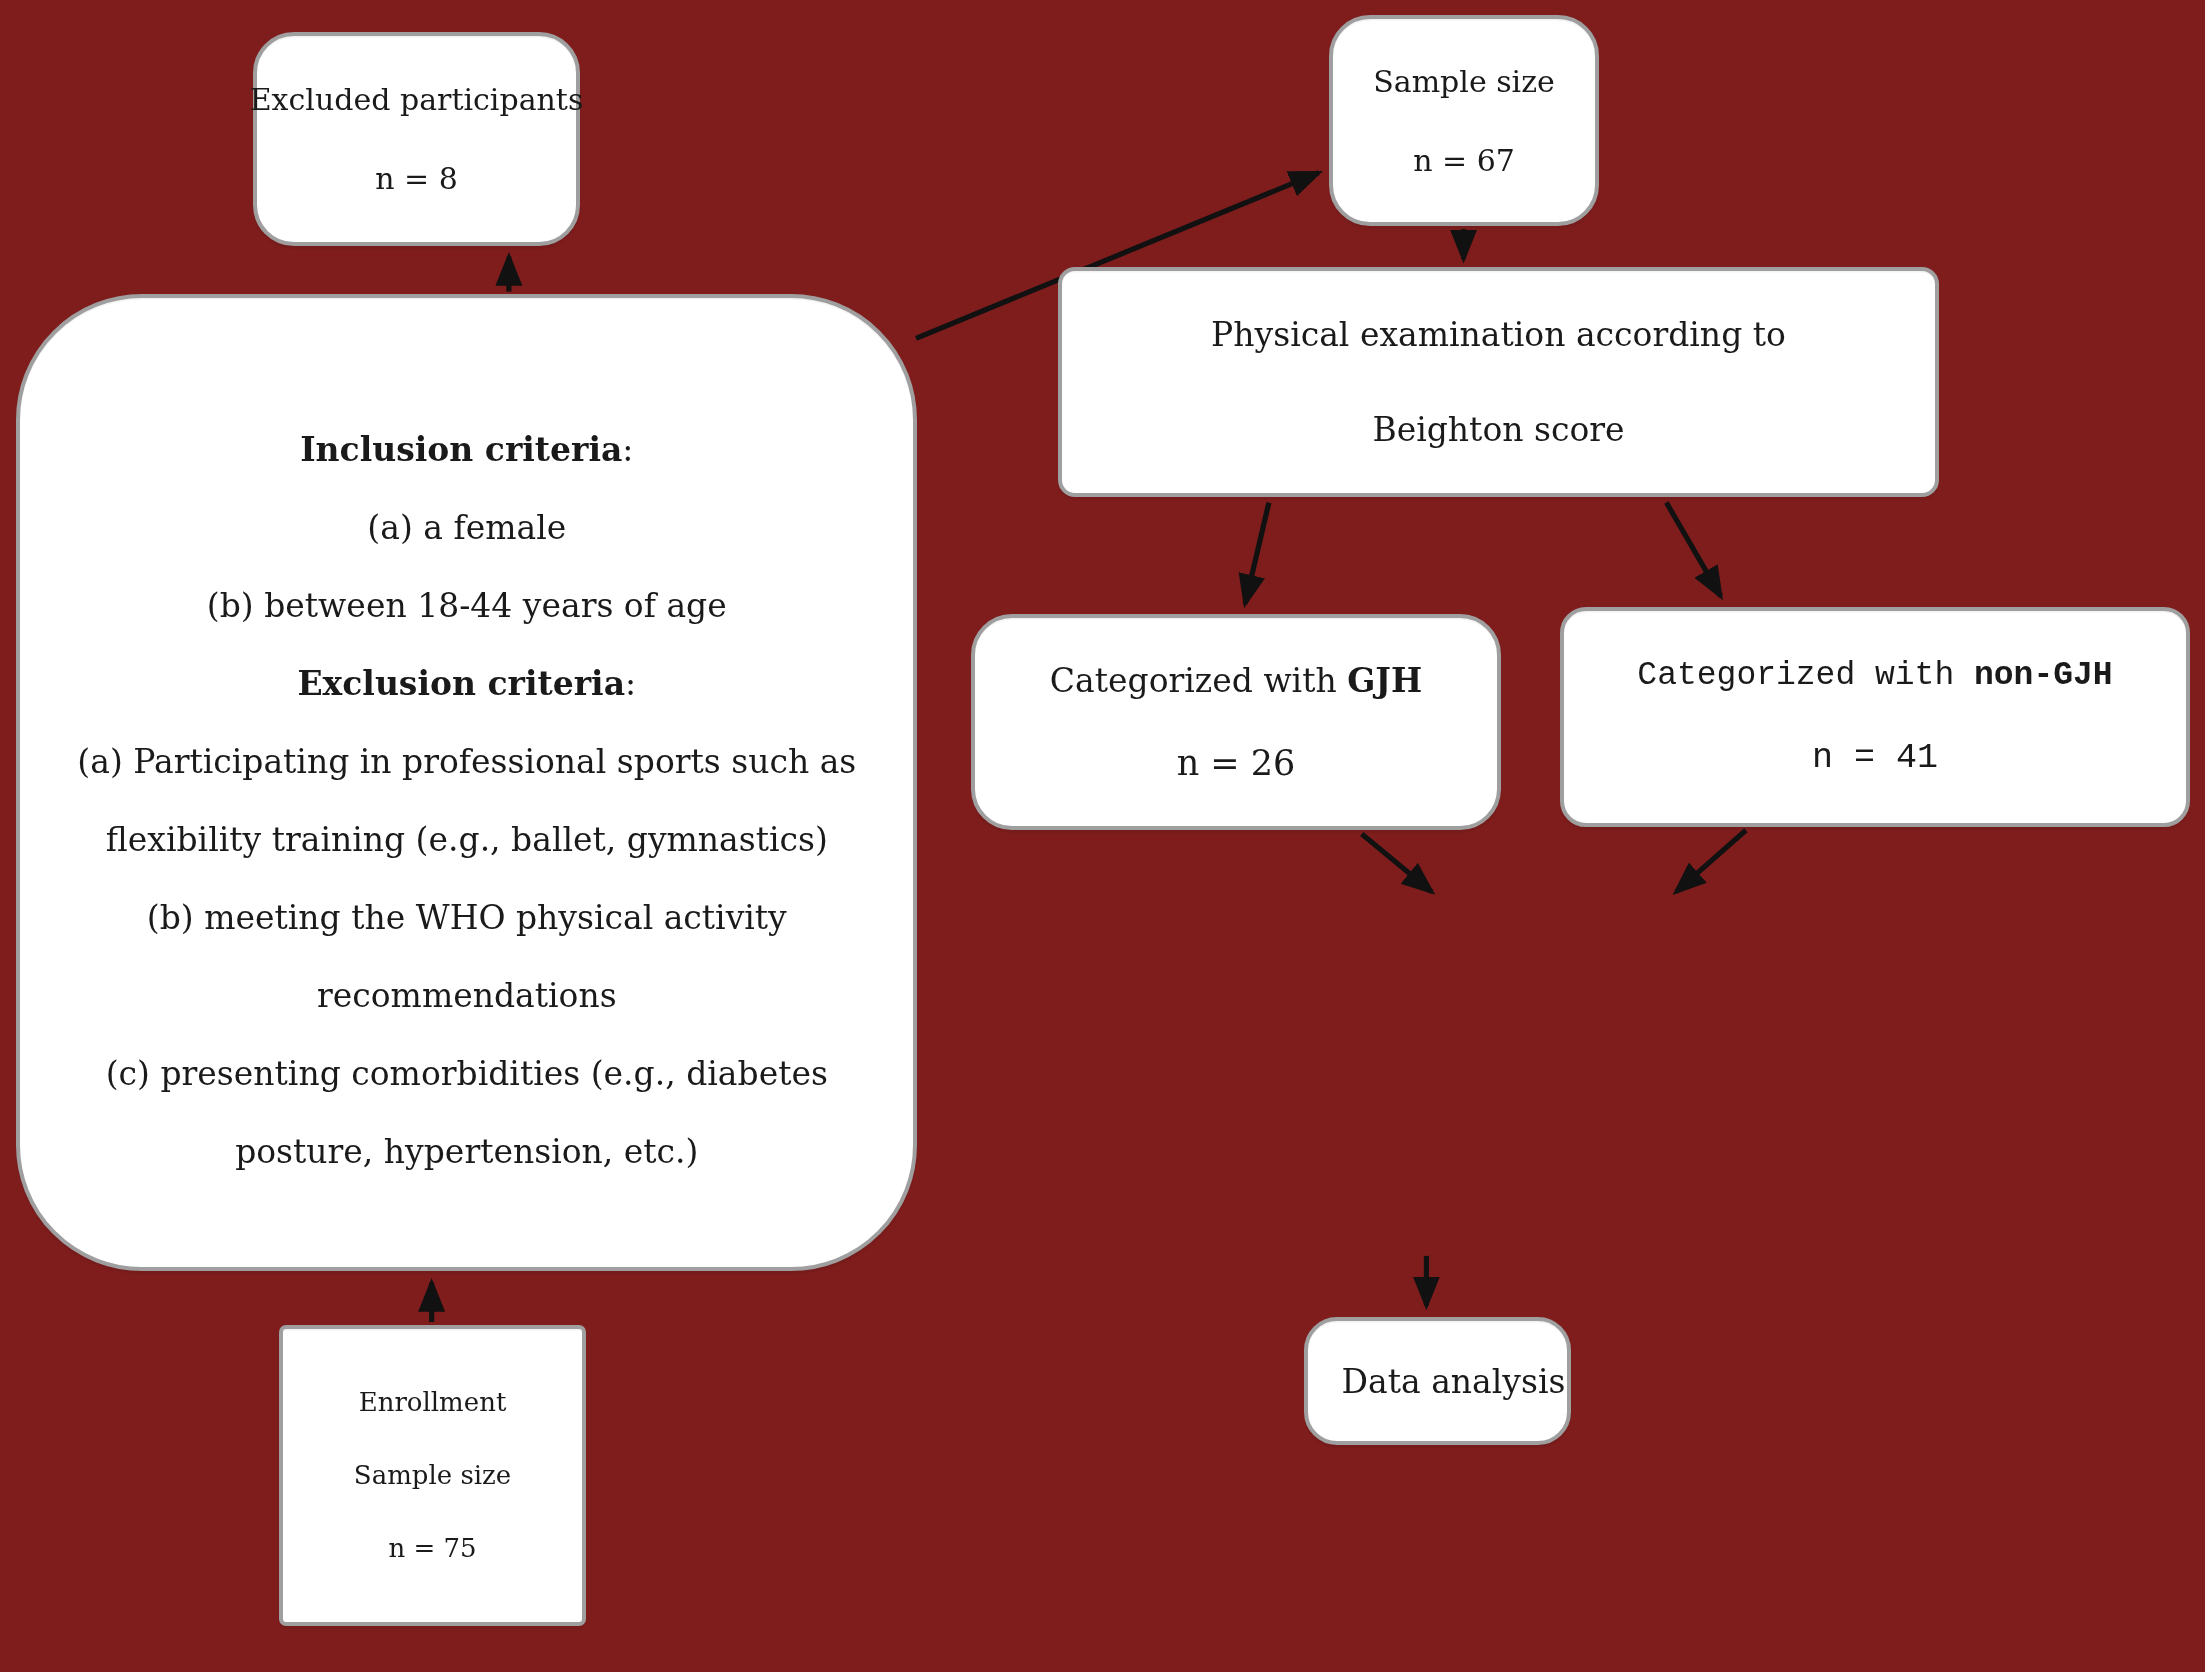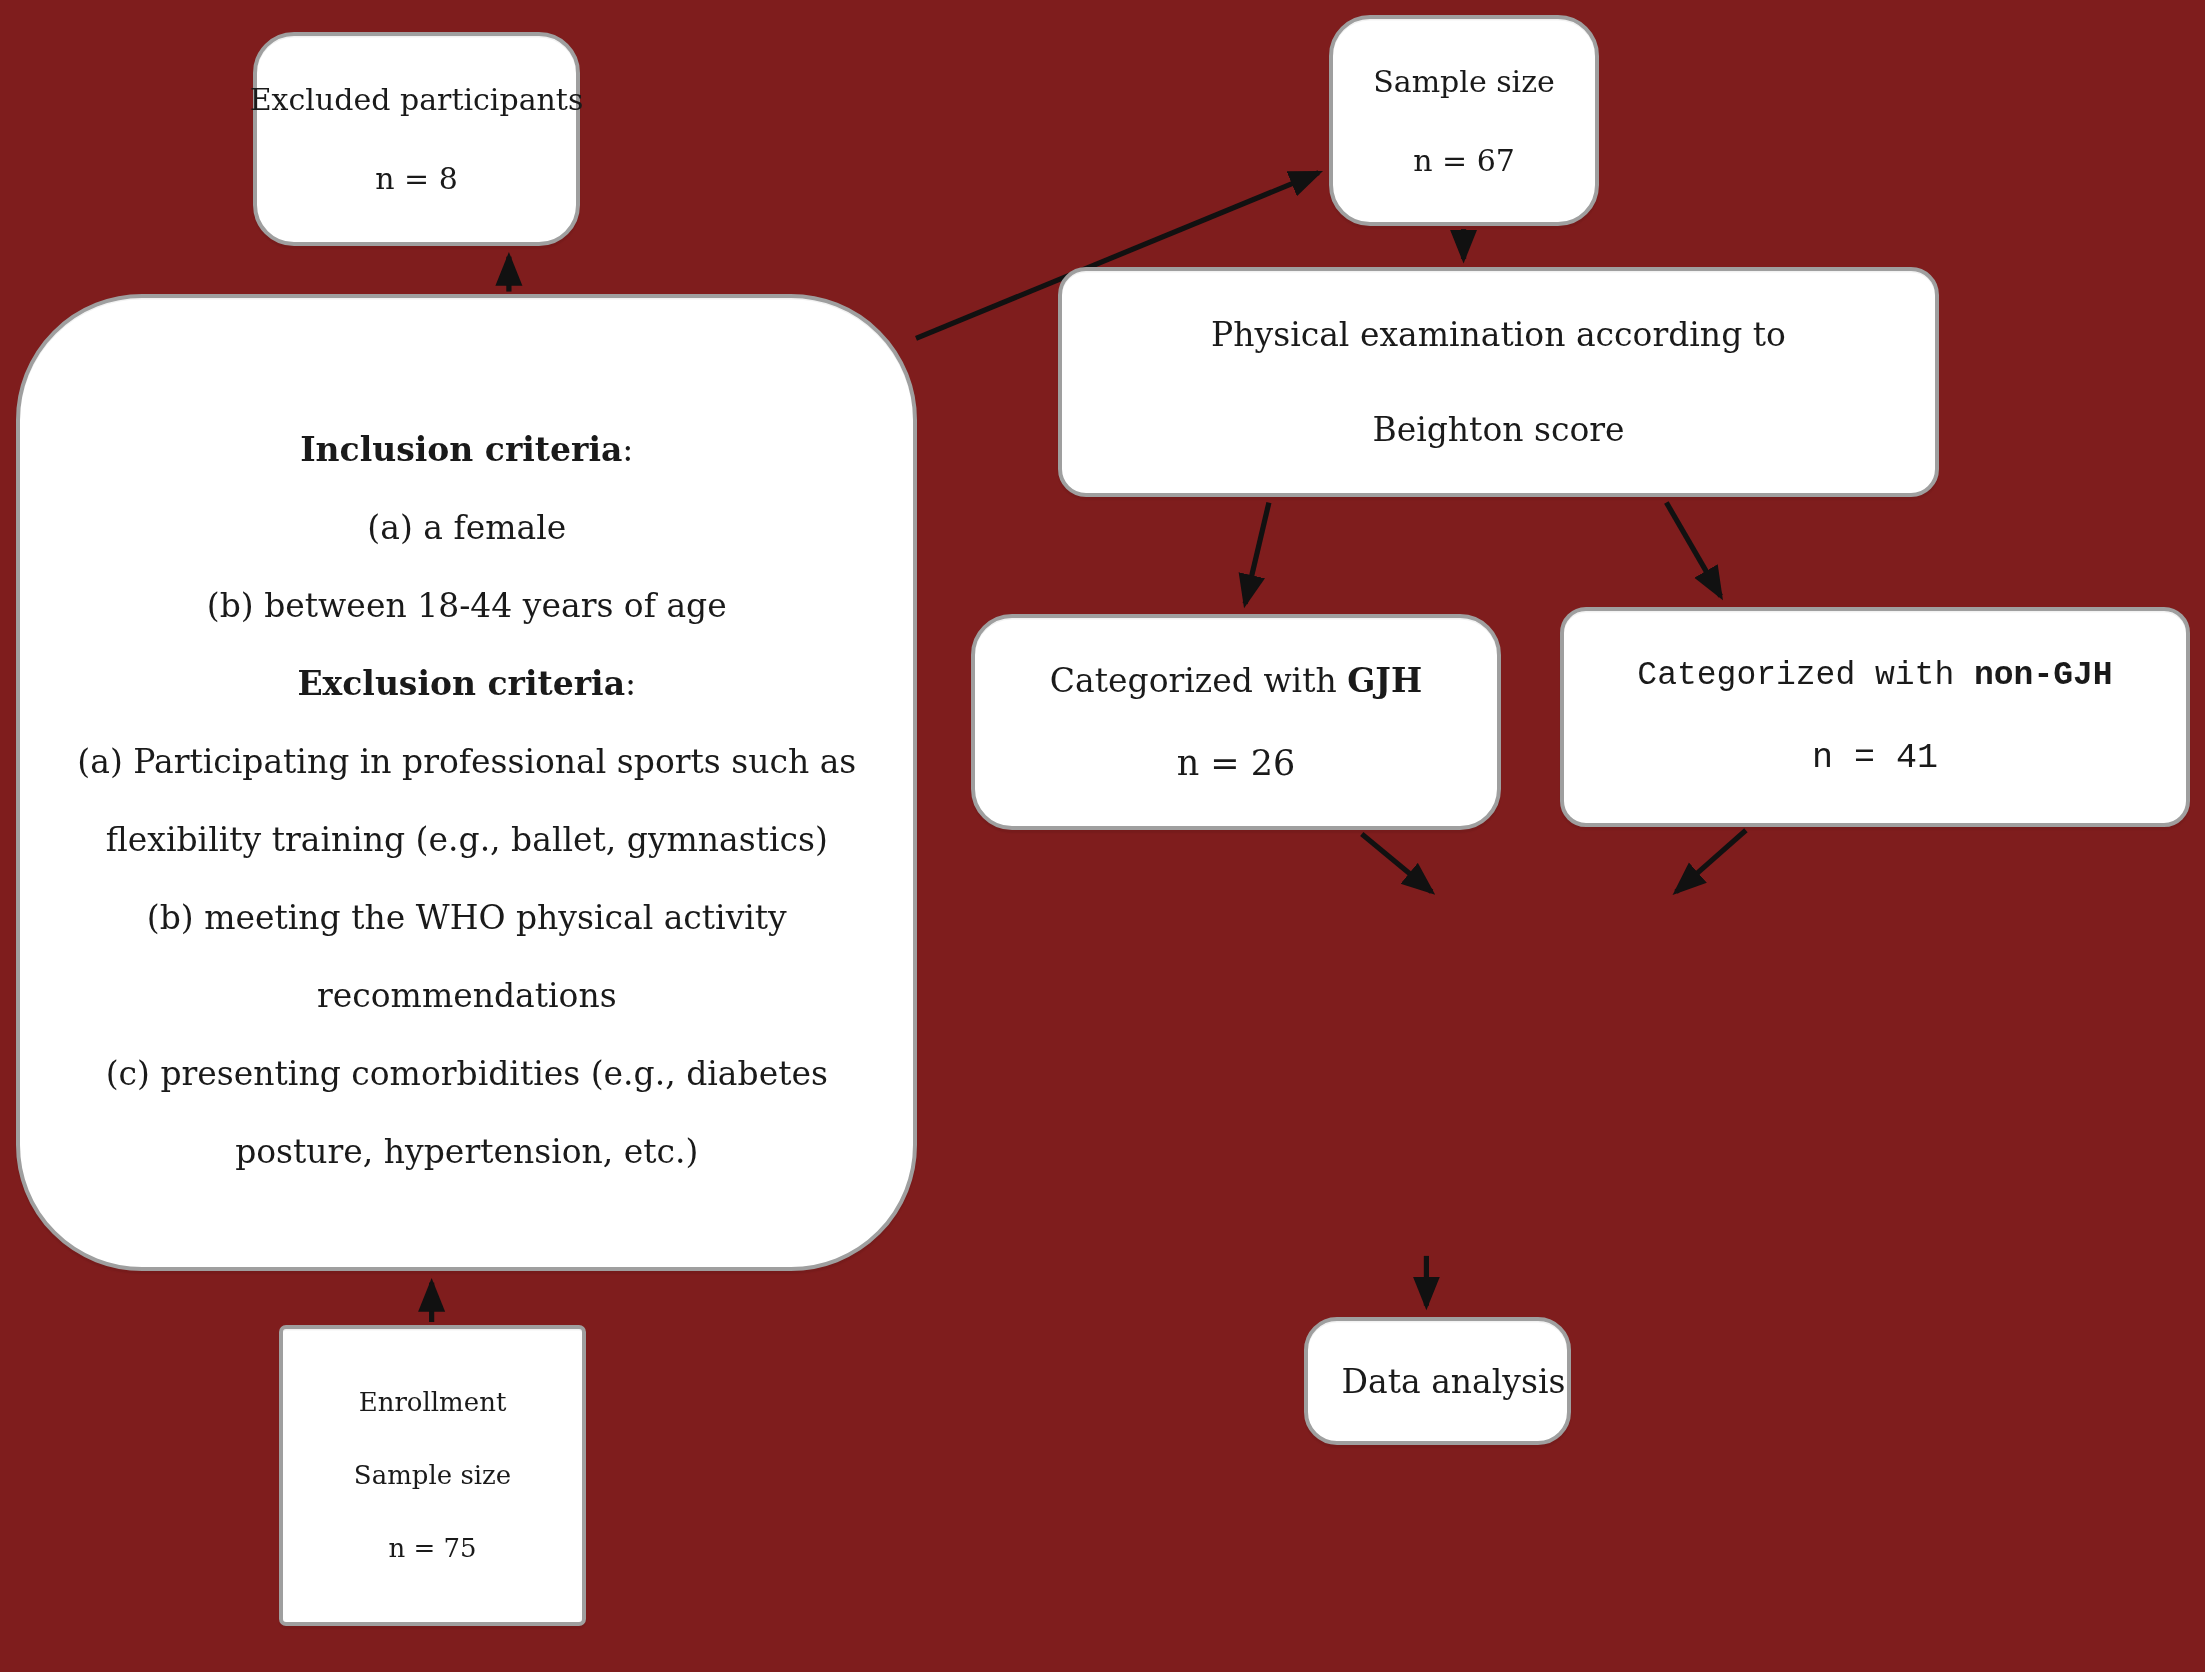--- a/index.html
+++ b/index.html
@@ -22,21 +22,21 @@
     align-items:center;
     justify-content:center;
     text-align:center;
   }
   .line{white-space:nowrap;}
   .b{font-weight:bold;}
   
   .excluded{left:253px;top:32px;width:327px;height:214px;border-radius:41px;font-size:30px;line-height:79px;}
   .sample{left:1329px;top:15px;width:270px;height:211px;border-radius:41px;font-size:30px;line-height:79px;}
   .bigbox{left:16.3px;top:294px;width:901px;height:977px;border-radius:126px;font-size:33px;line-height:78px;padding-top:37px;}
-  .exam{left:1058px;top:267px;width:881px;height:230px;border-radius:28px;font-size:33px;line-height:95px;}
+  .exam{left:1058px;top:267px;width:881px;height:230px;border-radius:17px;font-size:33px;line-height:95px;}
   .gjh{left:971px;top:614px;width:530px;height:216px;border-radius:41px;font-size:33px;line-height:83px;}
   .nongjh{left:1560px;top:607px;width:630px;height:220px;border-radius:26px;font-size:33px;line-height:83px;font-family:Liberation Mono, monospace;}
   .assessment{left:1011px;top:903px;width:1144px;height:348px;border-radius:45px;font-size:33px;line-height:95px;}
   .dataanalysis{left:1304px;top:1317px;width:267px;height:128px;border-radius:33px;font-size:33px;padding-left:32px;}
   .enrollment{left:279px;top:1325px;width:307px;height:301px;border-radius:7px;font-size:26px;line-height:73px;}
   .nval{font-size:35px;}
   .acr{font-size:30px;}
   svg.arrows{position:absolute;left:0;top:0;width:2205px;height:1673px;pointer-events:none;}
 </style>
 </head>

